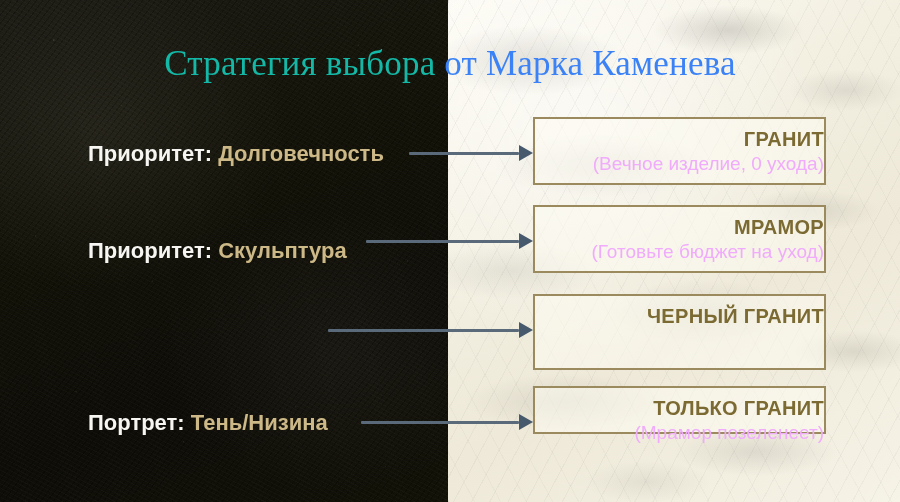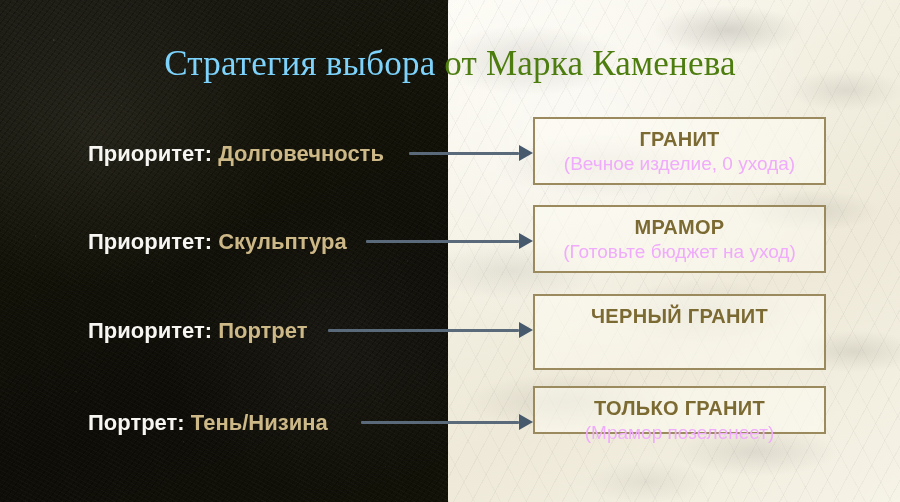--- a/index.html
+++ b/index.html
@@ -87,22 +87,22 @@
     position: absolute;
     left: 0; top: 42px;
     width: 900px;
     text-align: center;
     font-family: "Liberation Serif", "DejaVu Serif", serif;
     font-size: 35px;
     line-height: 44px;
     white-space: nowrap;
     letter-spacing: .2px;
   }
-  .title .t-gold  { color: #7dd3fc; }
-  .title .t-dark  { color: #4d7c0f; }
+  .title .t-gold  { color: #14b8a6; }
+  .title .t-dark  { color: #3b82f6; }
 
   
   .row-label {
     position: absolute;
     left: 88px;
     font-size: 22px;
     line-height: 26px;
     white-space: nowrap;
     font-weight: bold;
   }
@@ -128,21 +128,21 @@
   }
 
   
   .res-box {
     position: absolute;
     left: 533px;
     width: 293px;
     box-sizing: border-box;
     border: 2px solid #9a8a5e;
     background: rgba(253,251,243,.55);
-    text-align: center;
+    text-align: right;
     padding-top: 8px;
   }
   .res-title {
     font-size: 20px;
     font-weight: bold;
     color: #7c6a33;
     line-height: 24px;
     letter-spacing: .3px;
     white-space: nowrap;
   }
@@ -169,37 +169,33 @@
   </div>
   <div class="arrow" style="left:409px; top:144px; width:124px">
     <div class="shaft" style="width:110px"></div>
     <div class="head"></div>
   </div>
   <div class="res-box" style="top:117px; height:68px">
     <div class="res-title">ГРАНИТ</div>
     <div class="res-sub">(Вечное изделие, 0 ухода)</div>
   </div>
 
-  <div class="row-label" style="top:229px">
+  <div class="row-label" style="top:238px">
     <span class="lbl-key">Приоритет:</span>
     <span class="lbl-val">Скульптура</span>
   </div>
   <div class="arrow" style="left:366px; top:232px; width:167px">
     <div class="shaft" style="width:153px"></div>
     <div class="head"></div>
   </div>
   <div class="res-box" style="top:205px; height:68px">
     <div class="res-title">МРАМОР</div>
     <div class="res-sub">(Готовьте бюджет на уход)</div>
   </div>
 
-  <div class="row-label" style="top:318px">
-    <span class="lbl-key">Приоритет:</span>
-    <span class="lbl-val">Портрет</span>
-  </div>
   <div class="arrow" style="left:328px; top:321px; width:205px">
     <div class="shaft" style="width:191px"></div>
     <div class="head"></div>
   </div>
   <div class="res-box" style="top:294px; height:76px">
     <div class="res-title">ЧЕРНЫЙ ГРАНИТ</div>
   </div>
 
   <div class="row-label" style="top:410px">
     <span class="lbl-key">Портрет:</span>

